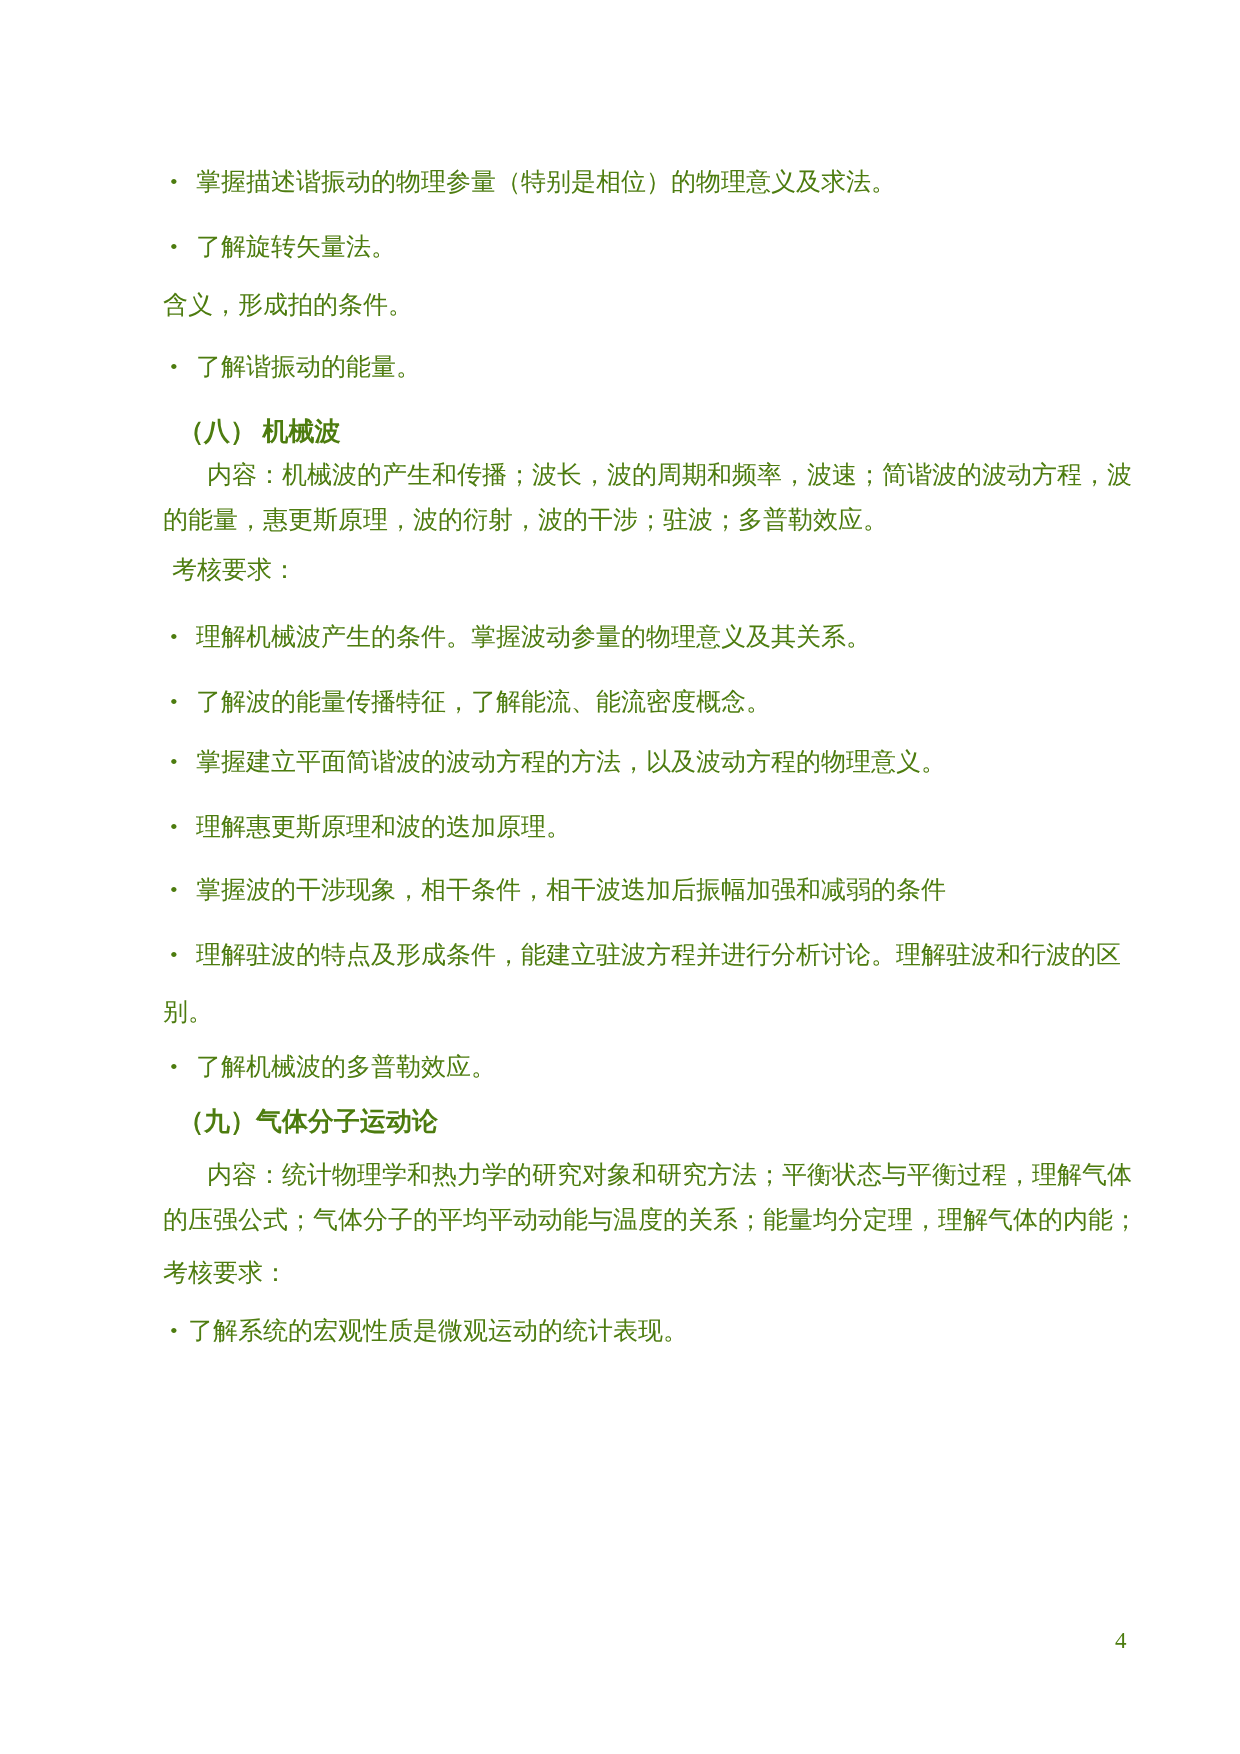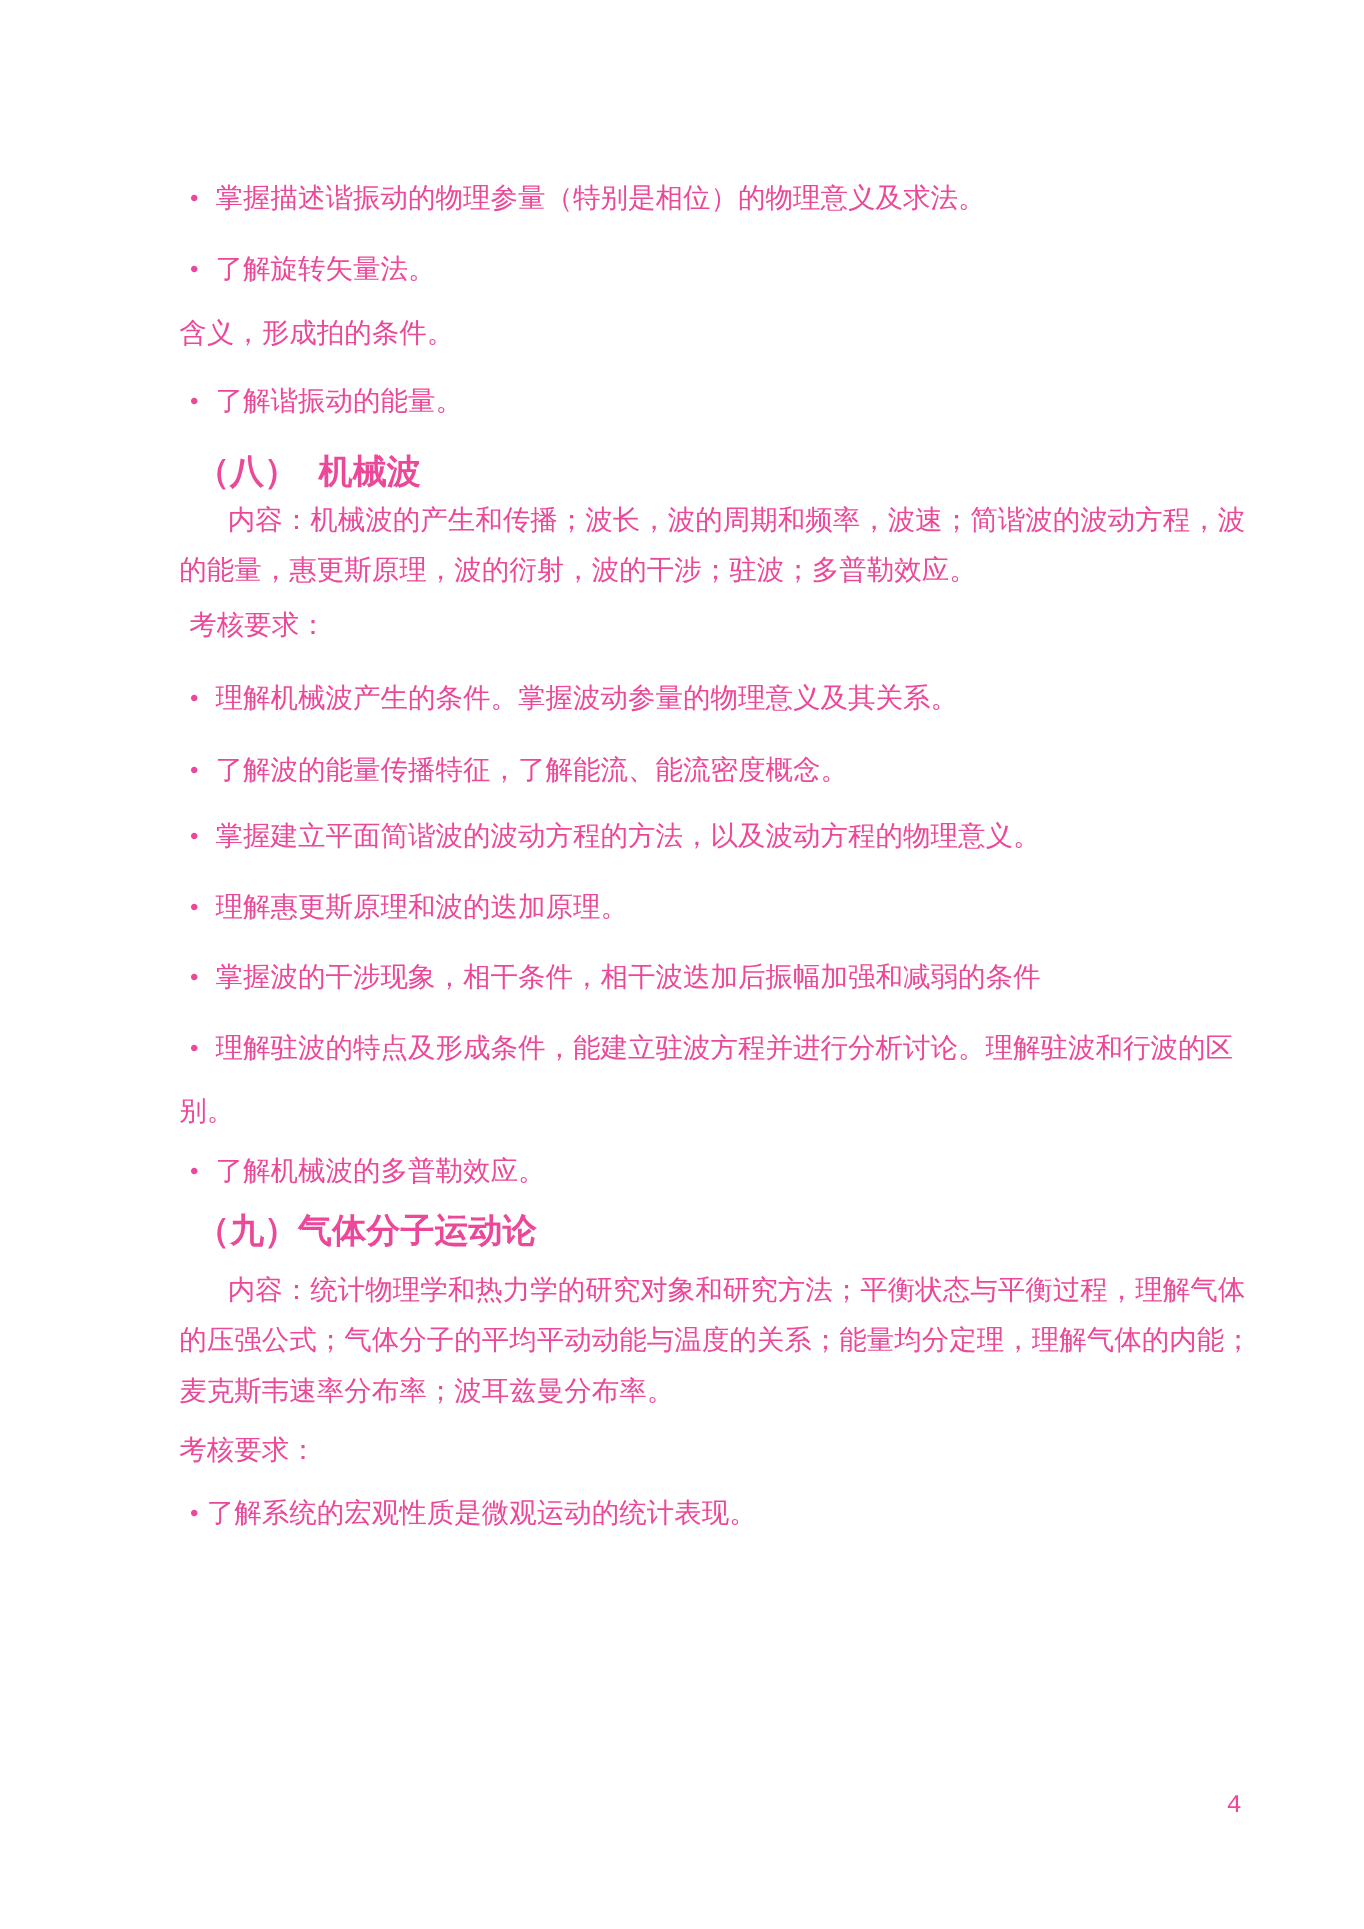--- a/index.html
+++ b/index.html
@@ -5,22 +5,22 @@
   html, body {
     margin: 0;
     padding: 0;
     background: #ffffff;
   }
   .page {
     position: relative;
     width: 1235px;
     height: 1754px;
     background: #ffffff;
-    color: #ec4899;
-    font-family: Liberation Mono, monospace;
+    color: #4d7c0f;
+    font-family: Liberation Serif, serif;
     overflow: hidden;
   }
   .content {
     position: absolute;
     left: 165px;
     top: 168px;
     width: 1010px;
   }
   .ln {
     font-size: 25px;
@@ -34,21 +34,21 @@
     margin-left: 5px;
     width: 26px;
     font-size: 22px;
     vertical-align: top;
   }
   .bullet.tight .dot {
     width: 18px;
   }
   .heading {
     font-weight: bold;
-    font-size: 31px;
+    font-size: 26px;
     margin-left: 13px;
   }
   .para-first {
     margin-left: 42px;
   }
   .para-cont {
     margin-left: -2px;
   }
   .kaohe-a { margin-left: 7px; }
   .kaohe-b { margin-left: -2px; }
@@ -102,21 +102,20 @@
       <span class="dot">•</span><span>理解驻波的特点及形成条件，能建立驻波方程并进行分析讨论。理解驻波和行波的区</span>
     </div>
     <div class="ln wrap-cont" style="margin-top:29px">别。</div>
     <div class="ln bullet" style="margin-top:27px">
       <span class="dot">•</span><span>了解机械波的多普勒效应。</span>
     </div>
 
     <div class="ln heading" style="margin-top:27px">（九）气体分子运动论</div>
     <div class="ln para-first" style="margin-top:25px">内容：统计物理学和热力学的研究对象和研究方法；平衡状态与平衡过程，理解气体</div>
     <div class="ln para-cont" style="margin-top:17px">的压强公式；气体分子的平均平动动能与温度的关系；能量均分定理，理解气体的内能；</div>
-    <div class="ln para-cont" style="margin-top:19px">麦克斯韦速率分布率；波耳兹曼分布率。</div>
     <div class="ln kaohe-b" style="margin-top:25px">考核要求：</div>
 
     <div class="ln bullet tight" style="margin-top:30px">
       <span class="dot">•</span><span>了解系统的宏观性质是微观运动的统计表现。</span>
     </div>
 
   </div>
 
   <div class="pageno">4</div>
 </div>

